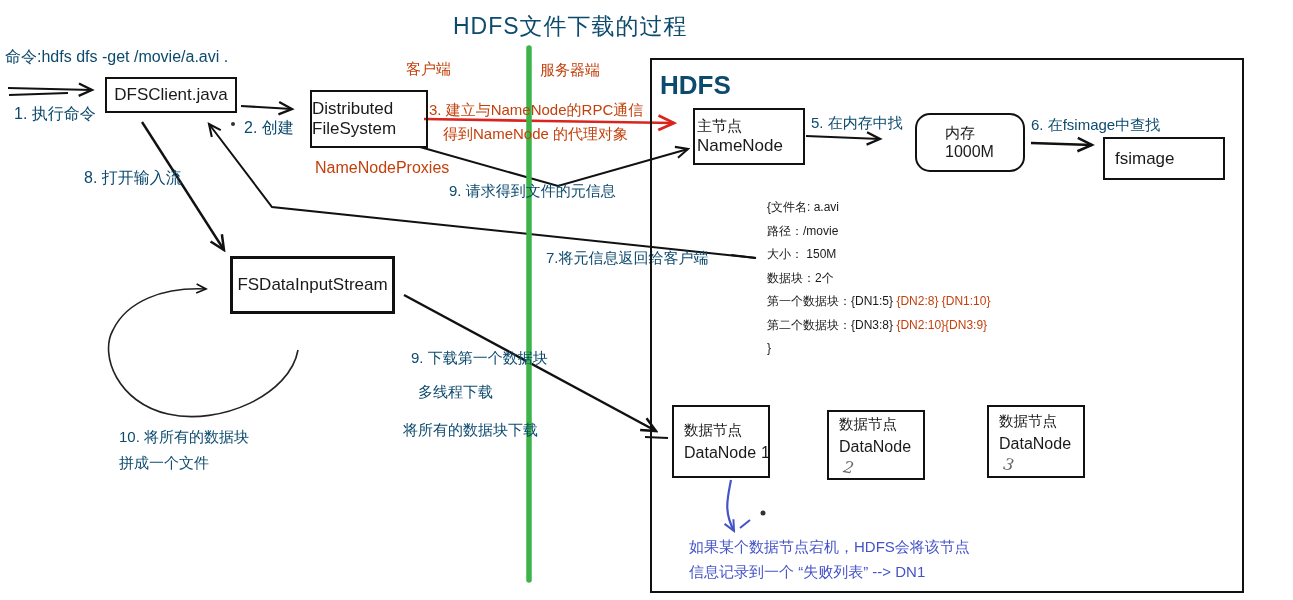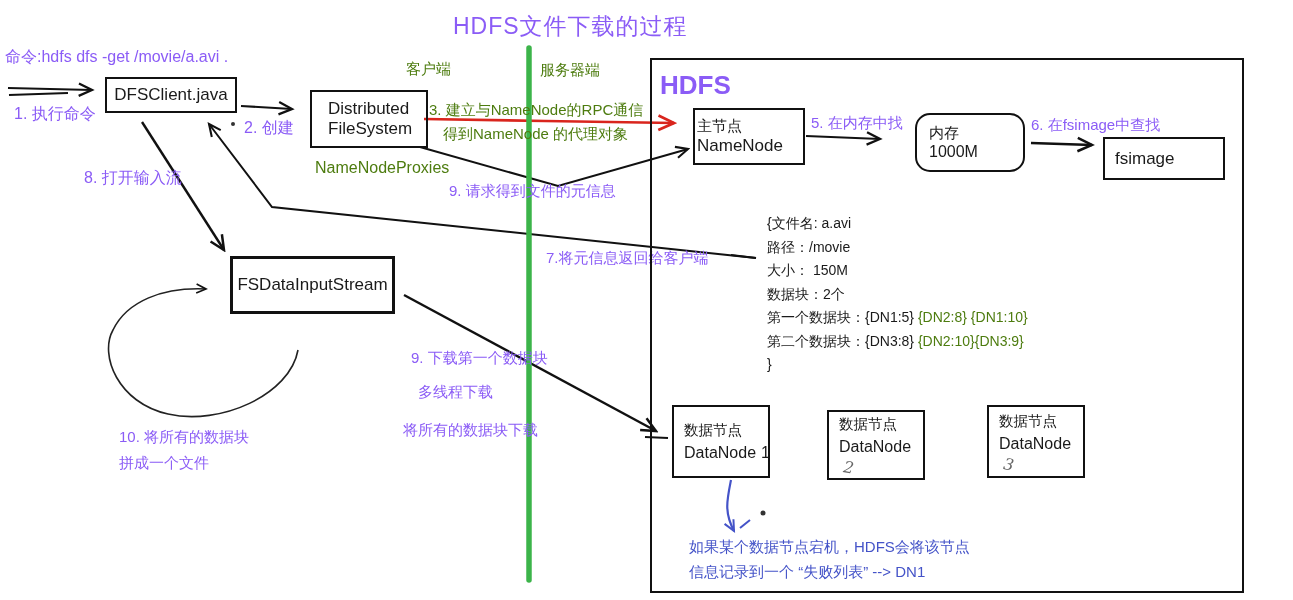--- a/index.html
+++ b/index.html
@@ -1,32 +1,32 @@
 <!DOCTYPE html>
 <html><head>
 <meta charset="utf-8">
 <style>
   html,body{margin:0;padding:0;background:#fff;}
   #canvas{
     position:relative;width:1293px;height:600px;background:#fff;overflow:hidden;
     font-family:"Liberation Sans","DejaVu Sans",sans-serif;color:#1a1a1a;
   }
   #lines{position:absolute;left:0;top:0;width:1293px;height:600px;}
-  .txt{position:absolute;white-space:nowrap;color:#8b5cf6;line-height:1.2;}
-  .red{color:#4d7c0f;}
+  .txt{position:absolute;white-space:nowrap;color:#0c4a6e;line-height:1.2;}
+  .red{color:#c2410c;}
   .blue{color:#4453c8;}
   .box{position:absolute;border:2.5px solid #111;background:transparent;box-sizing:border-box;}
   .title{font-size:23px;letter-spacing:1px;}
   .f15{font-size:15px;}
   .f16{font-size:16px;}
   .f17{font-size:17px;}
   .center{display:flex;align-items:center;justify-content:center;}
   .vpad{display:flex;flex-direction:column;justify-content:center;}
   .hdfs-label{font-size:26px;font-weight:bold;}
-  .meta{position:absolute;left:767px;top:212px;font-size:14px;line-height:23.5px;}
+  .meta{position:absolute;left:767px;top:196px;font-size:12px;line-height:23.5px;}
   .meta div{white-space:nowrap;}
   .dn-label{font-size:14.5px;margin-bottom:4px;}
   .dn-name{font-size:16px;}
   .hw{font-family:"DejaVu Serif",serif;font-style:italic;color:#666;display:inline-block;transform:rotate(10deg) translateY(2px);}
   .num{margin-left:5px;}
 </style>
 </head>
 <body>
 
 <div id="canvas">
@@ -80,39 +80,39 @@
   <div class="txt f15" style="left:546px;top:249px;">7.将元信息返回给客户端</div>
   <div class="txt f15" style="left:411px;top:349px;">9. 下载第一个数据块</div>
   <div class="txt f15" style="left:418px;top:383px;">多线程下载</div>
   <div class="txt f15" style="left:403px;top:421px;">将所有的数据块下载</div>
   <div class="txt f15" style="left:119px;top:428px;">10. 将所有的数据块</div>
   <div class="txt f15" style="left:119px;top:454px;">拼成一个文件</div>
 
   <div class="box center f17" style="left:105px;top:77px;width:132px;height:36px;">
     <span>DFSClient.java</span>
   </div>
-  <div class="box vpad f17" style="left:310px;top:90px;width:118px;height:58px;padding-left:16px;">
+  <div class="box vpad f17" style="left:310px;top:90px;width:118px;height:58px;padding-left:0;">
     <div>Distributed</div>
     <div>FileSystem</div>
   </div>
   <div class="box center f17" style="left:230px;top:256px;width:165px;height:58px;border-width:3px;">
     <span>FSDataInputStream</span>
   </div>
 
   <div class="box" style="left:650px;top:58px;width:594px;height:535px;">
     <div class="txt hdfs-label" style="left:8px;top:10px;">HDFS</div>
   </div>
 
   <div class="box vpad" style="left:693px;top:108px;width:112px;height:57px;padding-left:2px;">
     <div class="f15">主节点</div>
     <div class="f17">NameNode</div>
   </div>
   <div class="txt f15" style="left:811px;top:114px;">5. 在内存中找</div>
 
-  <div class="box vpad" style="left:915px;top:113px;width:110px;height:59px;padding-left:12px;border-radius:15px;">
+  <div class="box vpad" style="left:915px;top:113px;width:110px;height:59px;padding-left:28px;border-radius:15px;">
     <div class="f15">内存</div>
     <div class="f16">1000M</div>
   </div>
   <div class="txt f15" style="left:1031px;top:116px;">6. 在fsimage中查找</div>
 
   <div class="box vpad f17" style="left:1103px;top:137px;width:122px;height:43px;padding-left:10px;">
     <span>fsimage</span>
   </div>
 
   <div class="meta">

